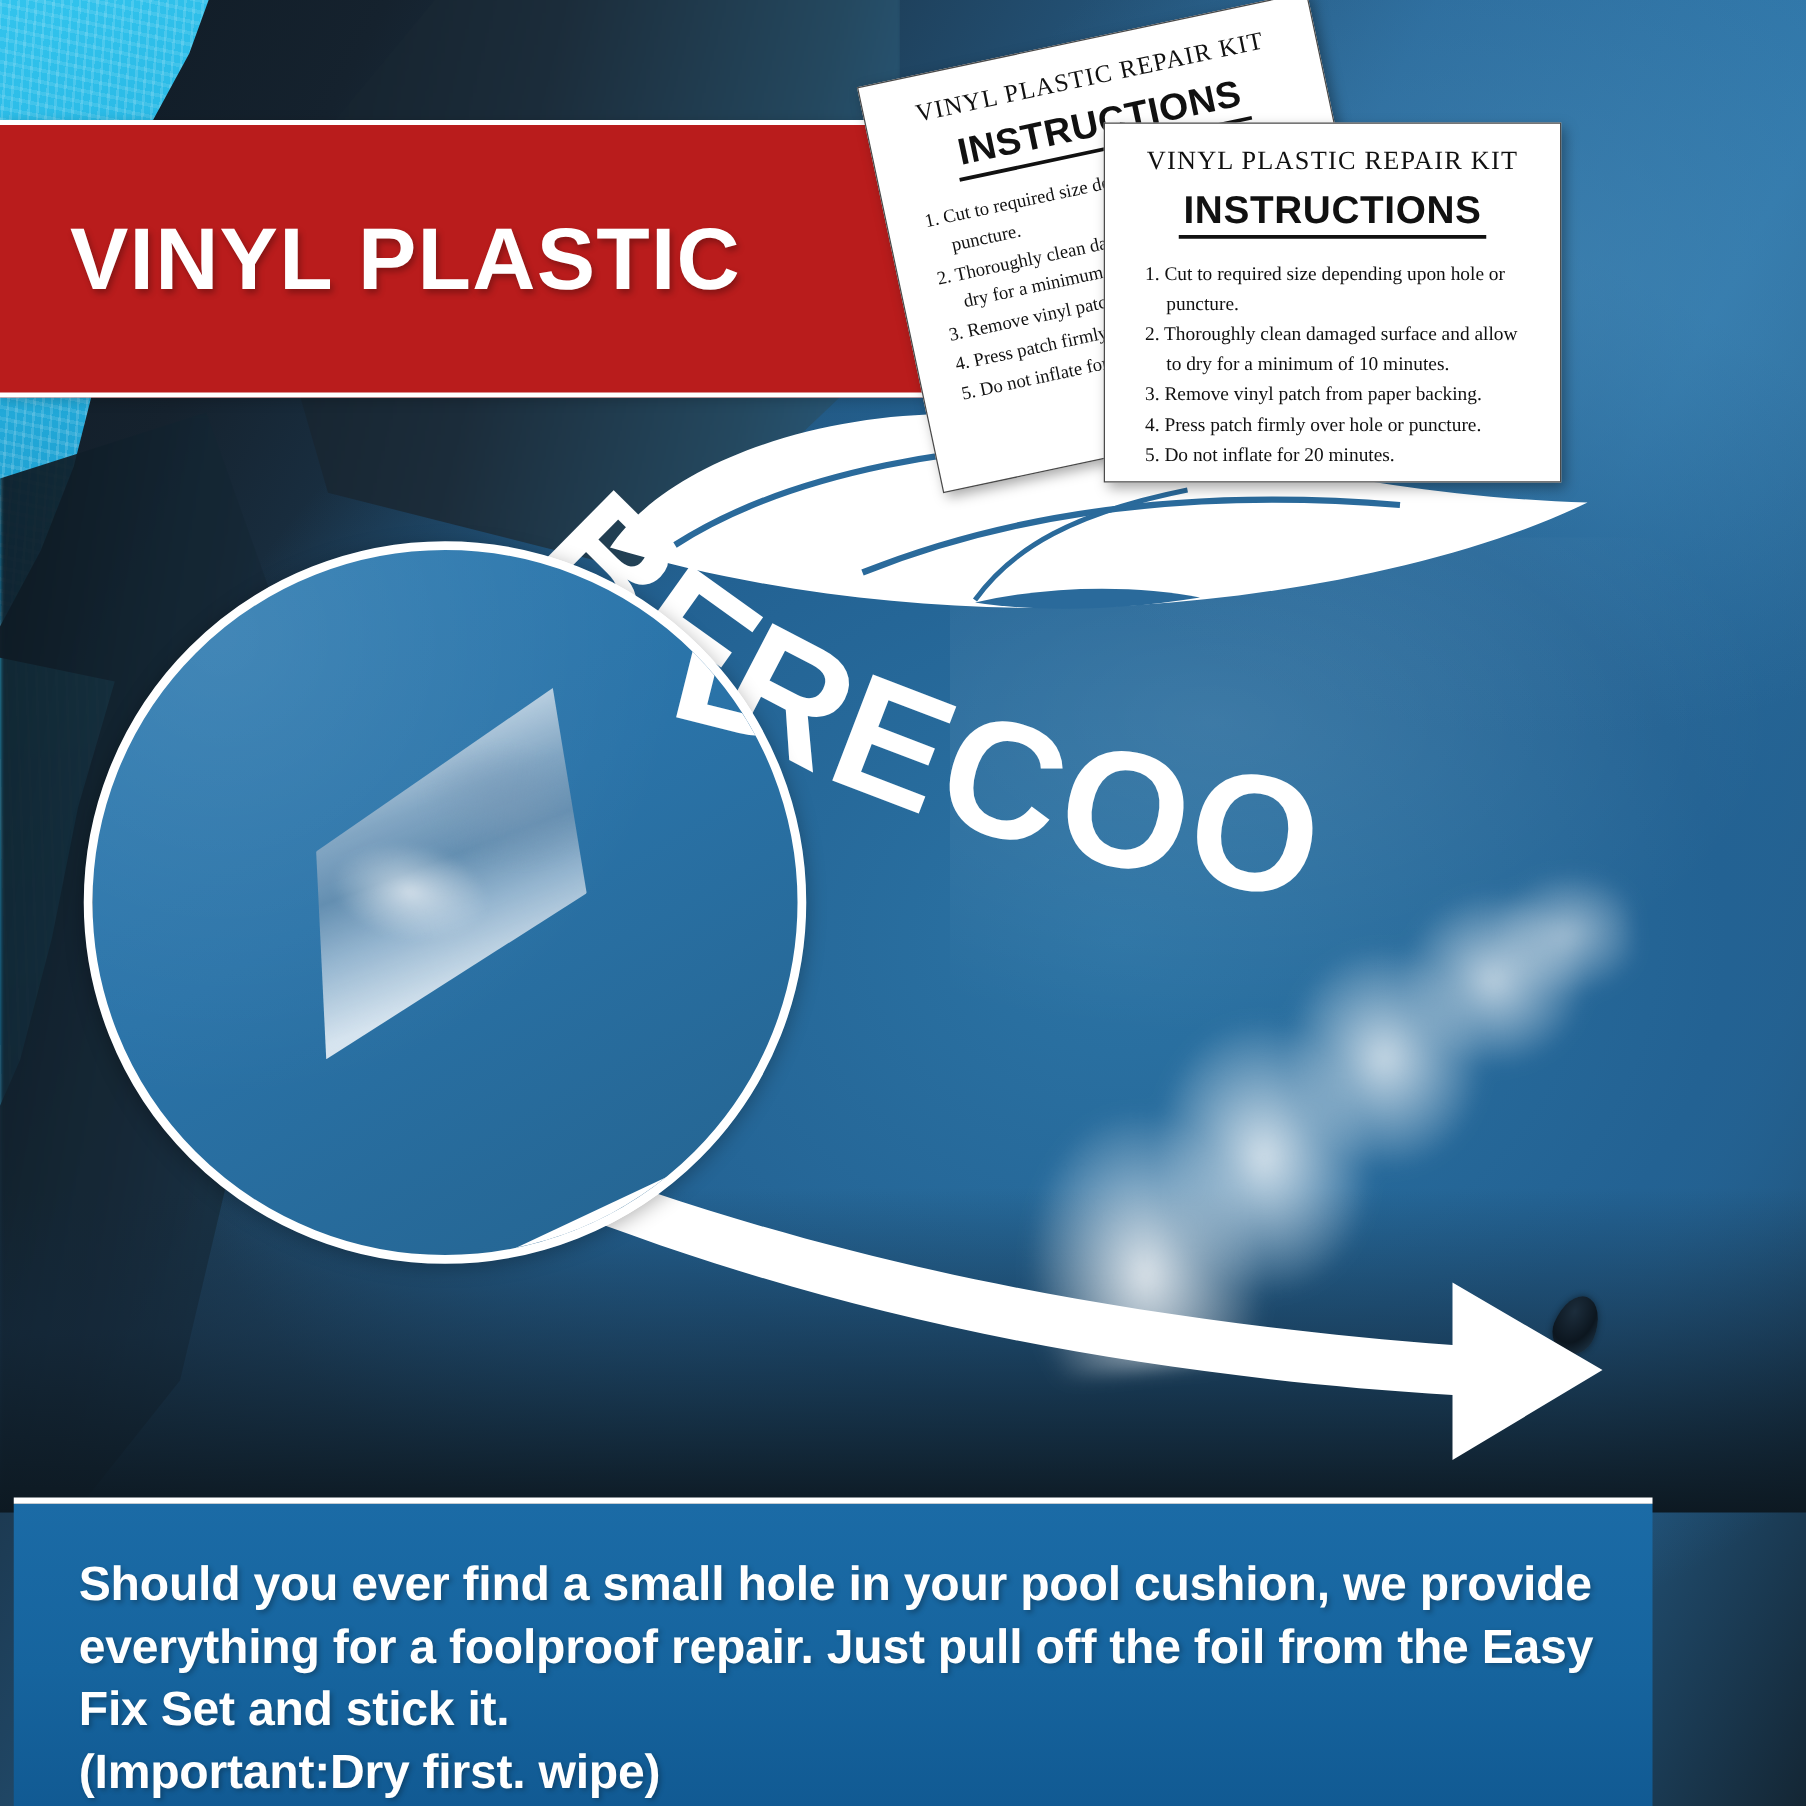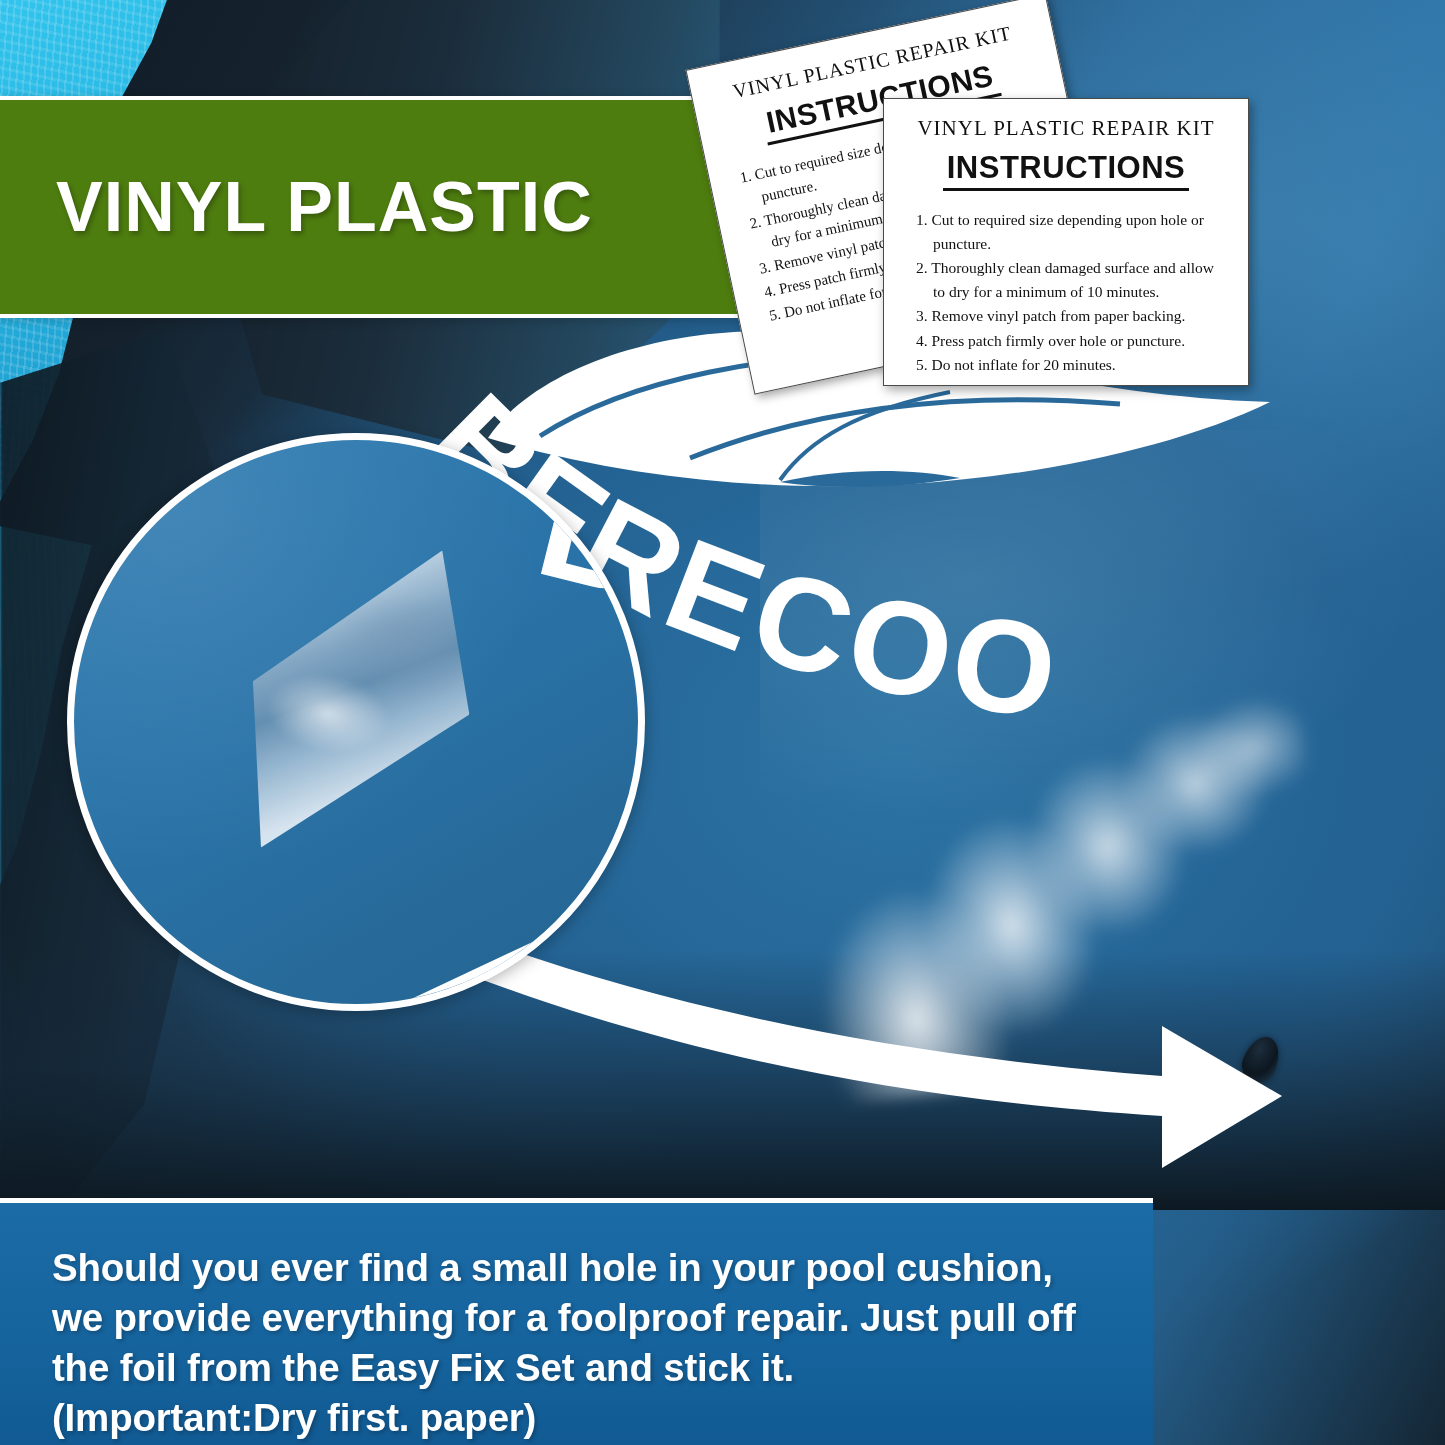--- a/index.html
+++ b/index.html
@@ -145,21 +145,21 @@
   .mag-swoosh{
     position:absolute; right:-40px; bottom:6px; width:300px; height:90px;
     background:#fff; border-radius:50%;
     transform:rotate(-18deg);
     clip-path: polygon(0 62%, 100% 20%, 100% 52%, 0 96%);
   }
 
   
   .banner{
     position:absolute; left:0; top:96px; width:742px; height:222px;
-    background:#4d7c0f;
+    background:#b91c1c;
     border-top:4px solid #ffffff;
     border-bottom:4px solid #ffffff;
     display:flex; flex-direction:column; justify-content:center;
     padding-left:56px;
     box-shadow:0 2px 10px rgba(0,0,0,.20);
   }
   .banner .line{
     color:#ffffff;
     font-size:70px;
     font-weight:700;
@@ -202,21 +202,21 @@
     font-size:15.5px; line-height:1.52; margin-bottom:1px;
     text-indent:-17px; padding-left:17px;
   }
   .card-back .card-title{ font-size:20px; margin-top:19px; }
   .card-back .card-head{ font-size:30px; }
   .card-back .card-list{ margin:20px 24px 0 30px; }
   .card-back .card-list li{ font-size:15px; }
 
   
   .caption{
-    position:absolute; left:0; bottom:0; width:1153px; height:247px;
+    position:absolute; left:11px; bottom:0; width:1311px; height:247px;
     background:linear-gradient(180deg,#1b6ba6 0%, #16649e 55%, #115a93 100%);
     border-top:5px solid #ffffff;
     padding:40px 40px 0 52px;
   }
   .caption p{
     color:#ffffff;
     font-size:38.5px;
     font-weight:700;
     line-height:1.30;
     letter-spacing:-.2px;
@@ -291,16 +291,16 @@
     <ul class="card-list">
       <li>1. Cut to required size depending upon hole or puncture.</li>
       <li>2. Thoroughly clean damaged surface and allow to dry for a minimum of 10 minutes.</li>
       <li>3. Remove vinyl patch from paper backing.</li>
       <li>4. Press patch firmly over hole or puncture.</li>
       <li>5. Do not inflate for 20 minutes.</li>
     </ul>
   </div>
 
   <div class="caption">
-    <p><span>Should you ever find a small hole in your pool cushion, we provide everything for a foolproof repair. Just pull off the foil from the Easy Fix Set and stick it.</span><br><span>(Important:Dry first. paper)</span></p>
+    <p><span>Should you ever find a small hole in your pool cushion, we provide everything for a foolproof repair. Just pull off the foil from the Easy Fix Set and stick it.</span><br><span>(Important:Dry first. wipe)</span></p>
   </div>
 
 </div>
 
 </body></html>

